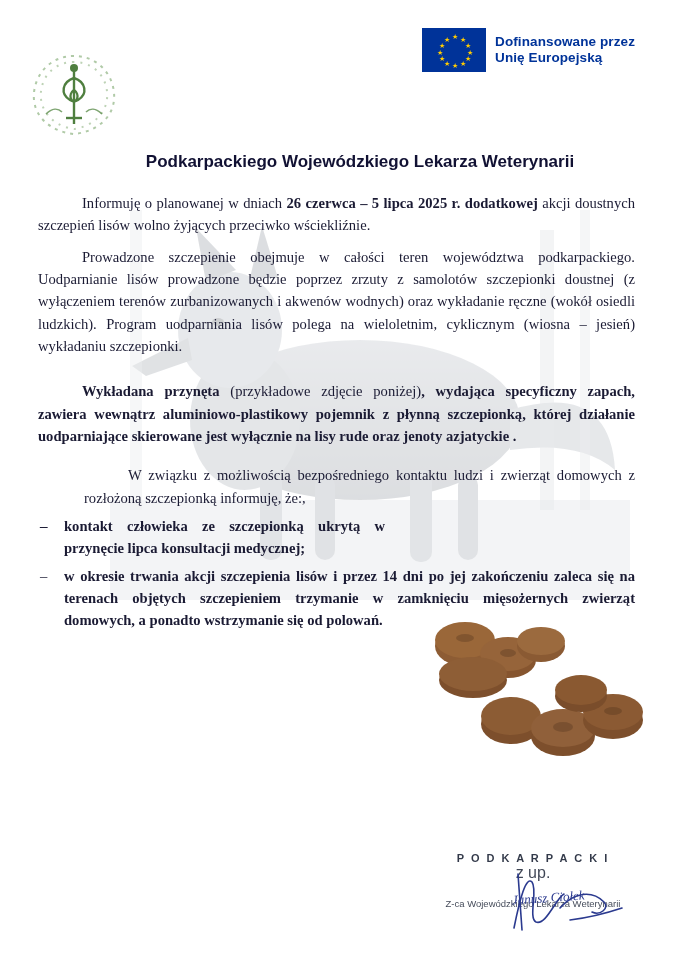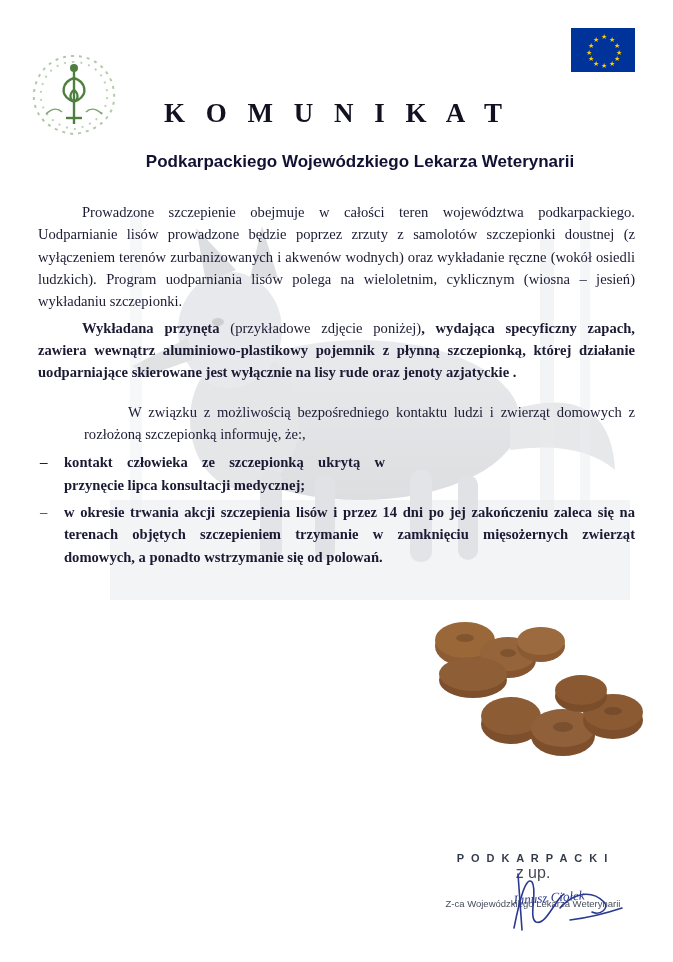--- a/index.html
+++ b/index.html
@@ -102,21 +102,21 @@
     text-align: justify;
     color: #1a1a33;
   }
   p { margin: 0 0 2px 0; }
   .indent { text-indent: 44px; }
   .b { font-weight: bold; }
 
   .para-bold {
     font-weight: bold;
     text-align: justify;
-    margin-top: 4px;
+    margin-top: 23px;
   }
   .para-bold .reg { font-weight: normal; }
 
   .gap { margin-top: 17px; margin-left: 46px; }
 
   ul.dashlist {
     list-style: none;
     margin: 6px 0 0 0;
     padding: 0;
   }
@@ -255,27 +255,31 @@
       <span class="star" style="left:45px;top:22px;">★</span>
       <span class="star" style="left:43px;top:28px;">★</span>
       <span class="star" style="left:38px;top:33px;">★</span>
       <span class="star" style="left:30px;top:35px;">★</span>
       <span class="star" style="left:22px;top:33px;">★</span>
       <span class="star" style="left:17px;top:28px;">★</span>
       <span class="star" style="left:15px;top:22px;">★</span>
       <span class="star" style="left:17px;top:15px;">★</span>
       <span class="star" style="left:22px;top:9px;">★</span>
     </div>
-  </div>
-
-  <div class="komunikat">K O M U N I K A T</div>
+    <div class="eu-text">
+      <div>Dofinansowane przez</div>
+      <div>Unię Europejską</div>
+    </div>
+  </div>
+
   <div class="subtitle">Podkarpackiego Wojewódzkiego Lekarza Weterynarii</div>
 
   <div class="body-text">
 
+    <p class="indent"><span>Informuję o planowanej w dniach </span><span class="b">26 czerwca – 5 lipca 2025 r. dodatkowej</span><span> akcji doustnych szczepień lisów wolno żyjących przeciwko wściekliźnie.</span></p>
 
     <p class="indent" style="margin-top:9px;">Prowadzone szczepienie obejmuje w całości teren województwa podkarpackiego. Uodparnianie lisów prowadzone będzie poprzez zrzuty z samolotów szczepionki doustnej (z wyłączeniem terenów zurbanizowanych i akwenów wodnych) oraz wykładanie ręczne (wokół osiedli ludzkich). Program uodparniania lisów polega na wieloletnim, cyklicznym (wiosna – jesień) wykładaniu szczepionki.</p>
 
     <p class="para-bold indent"><span>Wykładana przynęta</span><span class="reg"> (przykładowe zdjęcie poniżej)</span><span>, wydająca specyficzny zapach, zawiera wewnątrz aluminiowo-plastikowy pojemnik z płynną szczepionką, której działanie uodparniające skierowane jest wyłącznie na lisy rude oraz jenoty azjatyckie .</span></p>
 
     <p class="indent gap">W związku z możliwością bezpośredniego kontaktu ludzi i zwierząt domowych z rozłożoną szczepionką informuję, że:,</p>
 
     <ul class="dashlist">
       <li><span class="dash">–</span></li>
       <li class="w-narrow"><span class="dash">–</span></li>

